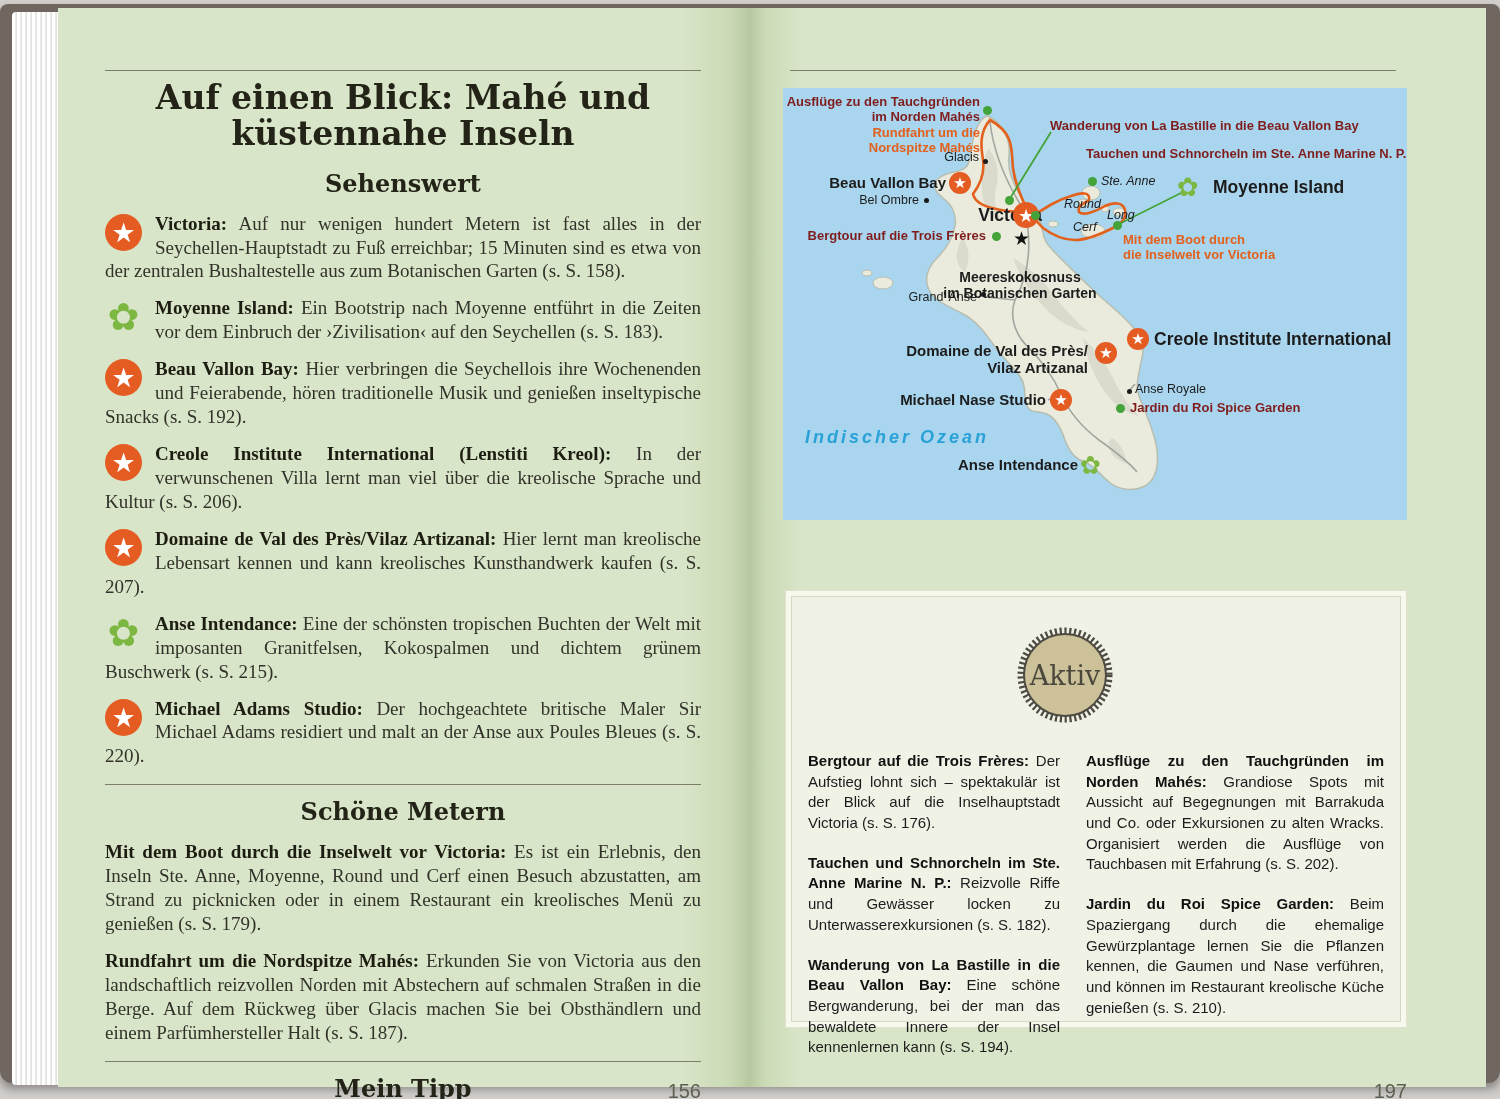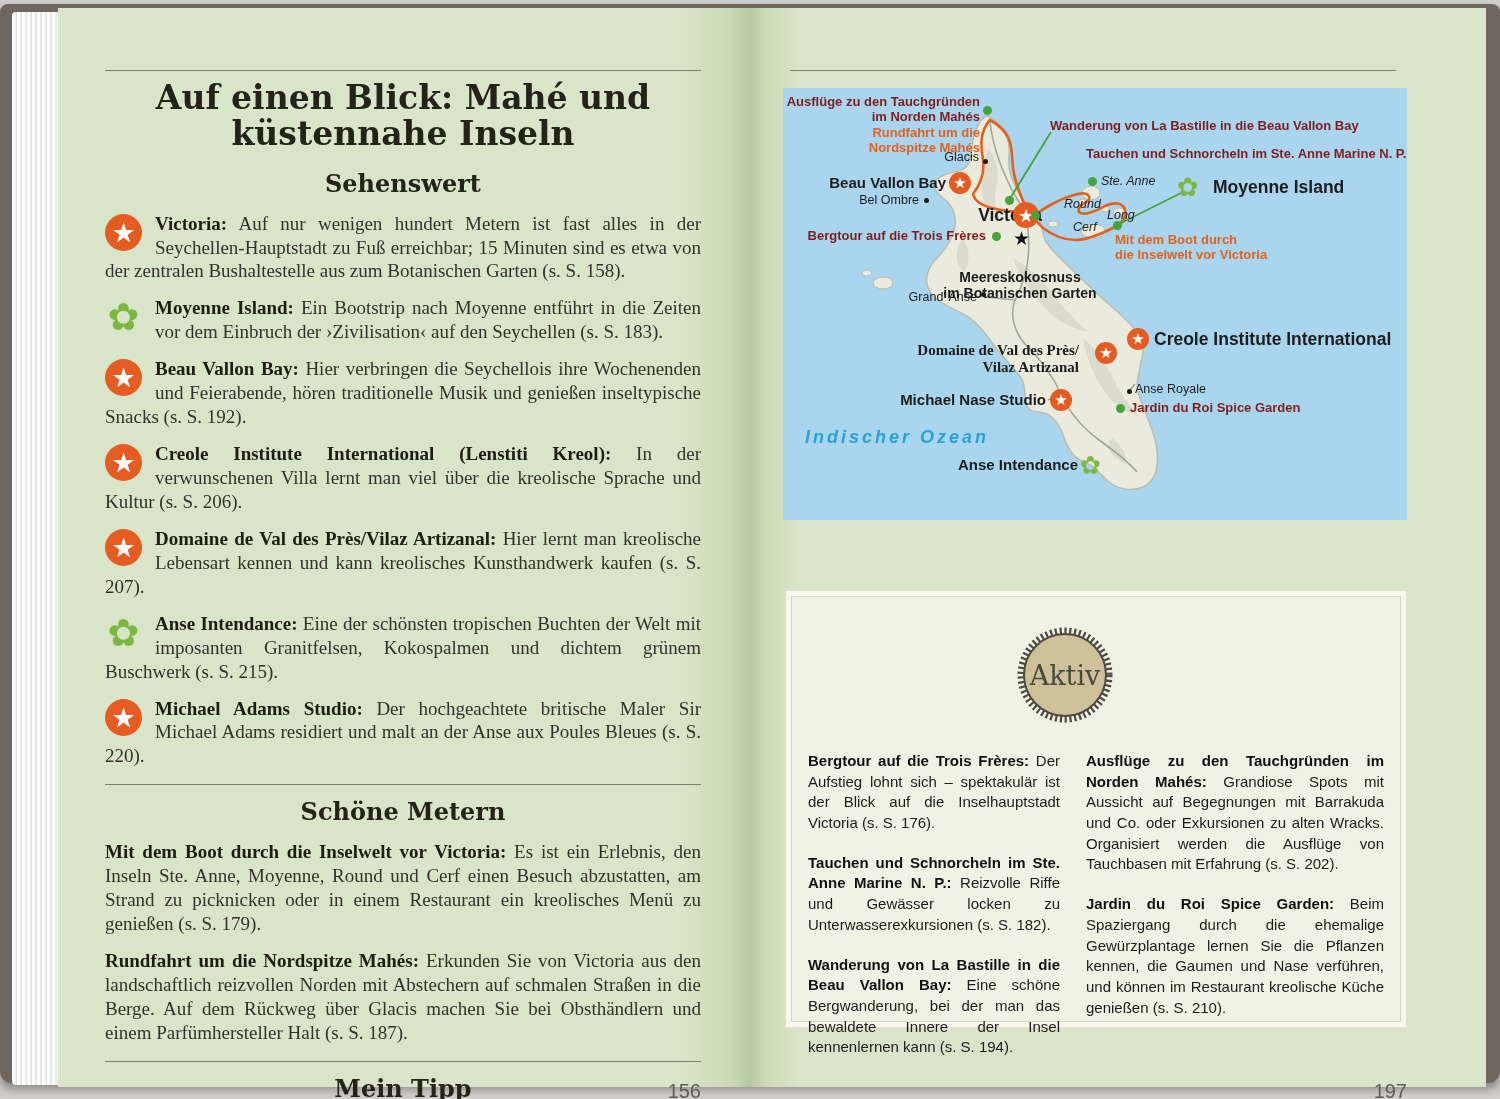--- a/index.html
+++ b/index.html
@@ -229,27 +229,27 @@
     <span class="dot-g" style="left:222px;top:108px;"></span>
     <div class="ml it l" style="left:281px;top:116px;">Round</div>
     <div class="ml it l" style="left:290px;top:139px;">Cerf</div>
     <div class="ml it l" style="left:324px;top:127px;">Long</div>
     <div class="ml green r" style="left:203px;top:148px;">Bergtour auf die Trois Frères</div>
     <span class="dot-g" style="left:209px;top:144px;"></span>
     <span class="dot-g" style="left:330px;top:133px;"></span>
     <span class="black-star" style="left:230px;top:141px;">★</span>
     <div class="ml bold c pre" style="left:237px;top:174px;font-size:14px;">Meereskokosnuss
 im Botanischen Garten</div>
-    <div class="ml orange l pre" style="left:332px;top:160px;">Mit dem Boot durch
+    <div class="ml orange l pre" style="left:340px;top:160px;">Mit dem Boot durch
 die Inselwelt vor Victoria</div>
     <div class="ml small r" style="left:194px;top:209px;">Grand' Anse</div>
     <span class="dot-b" style="left:198px;top:204px;"></span>
     <div class="ml big l" style="left:371px;top:251px;">Creole Institute International</div>
     <span class="map-star s22" style="left:344px;top:240px;">★</span>
-    <div class="ml bold r pre" style="left:296px;top:271px;font-family:Liberation Serif, serif;">Domaine de Val des Près/
+    <div class="ml bold r pre" style="left:305px;top:271px;">Domaine de Val des Près/
 Vilaz Artizanal</div>
     <span class="map-star s22" style="left:312px;top:254px;">★</span>
     <div class="ml bold r" style="left:263px;top:312px;">Michael Nase Studio</div>
     <span class="map-star s22" style="left:267px;top:301px;">★</span>
     <div class="ml small l" style="left:352px;top:301px;">Anse Royale</div>
     <span class="dot-b" style="left:344px;top:301px;"></span>
     <div class="ml green l" style="left:347px;top:320px;">Jardin du Roi Spice Garden</div>
     <span class="dot-g" style="left:333px;top:316px;"></span>
     <div class="ml ocean l" style="left:22px;top:349px;">Indischer Ozean</div>
     <div class="ml bold r" style="left:295px;top:377px;">Anse Intendance</div>

